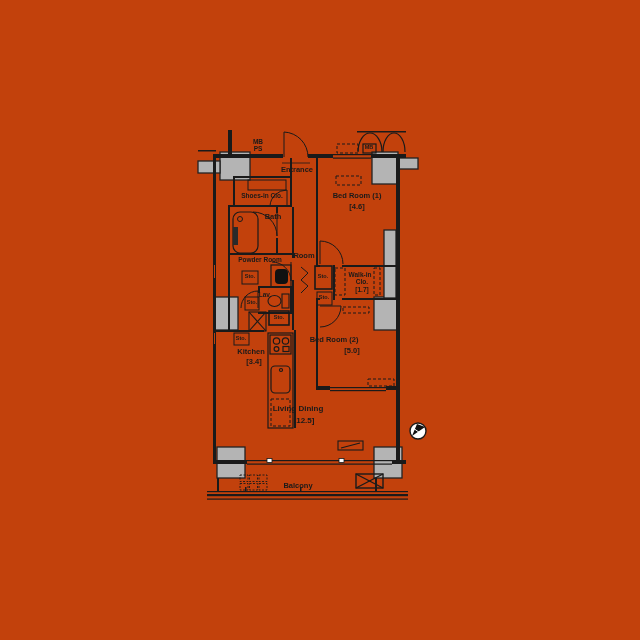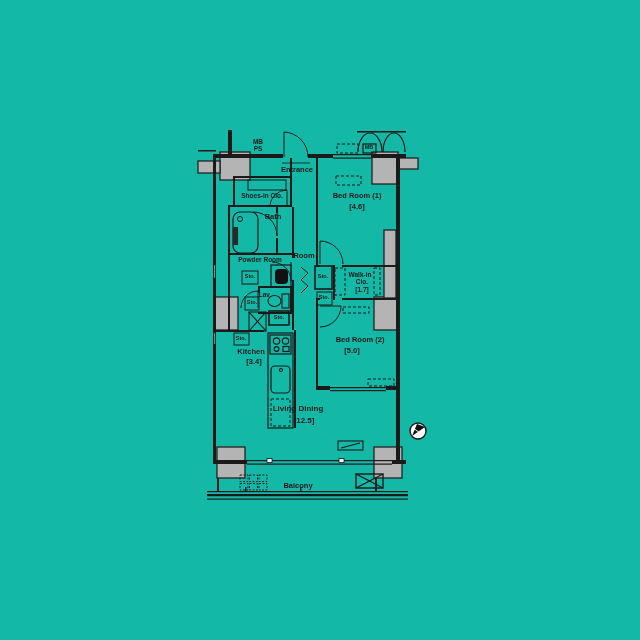--- a/index.html
+++ b/index.html
@@ -1,17 +1,17 @@
 <!DOCTYPE html>
 <html><head>
 <meta charset="utf-8">
 <style>
   html,body{margin:0;padding:0;background:#ffffff;}
   .canvas{
-    position:relative;width:640px;height:640px;background:#14b8a6;overflow:hidden;
+    position:relative;width:640px;height:640px;background:#c2410c;overflow:hidden;
     font-family:"Liberation Sans",sans-serif;color:#111;
   }
   svg{position:absolute;left:0;top:0;}
   .lbl{
     position:absolute;transform:translate(-50%,-50%);
     white-space:nowrap;font-weight:bold;color:#1a1a1a;line-height:1;
     font-family:"Liberation Sans",sans-serif;
   }
   .fs5{font-size:5.5px;} .fs6{font-size:6.5px;} .fs7{font-size:7.5px;} .fs8{font-size:8px;}
 </style>
@@ -238,21 +238,21 @@
   <div class="lbl fs7" style="left:304px;top:256px;">Room</div>
   <div class="lbl fs6" style="left:265px;top:295px;">Lav.</div>
 
   <div class="lbl fs7" style="left:357px;top:196px;">Bed Room (1)</div>
   <div class="lbl fs7" style="left:357px;top:207px;">[4.6]</div>
 
   <div class="lbl fs6" style="left:360px;top:275px;">Walk-in</div>
   <div class="lbl fs6" style="left:362px;top:282px;">Clo.</div>
   <div class="lbl fs6" style="left:362px;top:290px;">[1.7]</div>
 
-  <div class="lbl fs7" style="left:360px;top:340px;">Bed Room (2)</div>
+  <div class="lbl fs7" style="left:334px;top:340px;">Bed Room (2)</div>
   <div class="lbl fs7" style="left:352px;top:351px;">[5.0]</div>
 
   <div class="lbl fs7" style="left:251px;top:352px;">Kitchen</div>
   <div class="lbl fs7" style="left:254px;top:362px;">[3.4]</div>
 
   <div class="lbl fs8" style="left:298px;top:409px;">Living Dining</div>
   <div class="lbl fs8" style="left:304px;top:421px;">[12.5]</div>
 
   <div class="lbl fs7" style="left:298px;top:486px;">Balcony</div>
 

